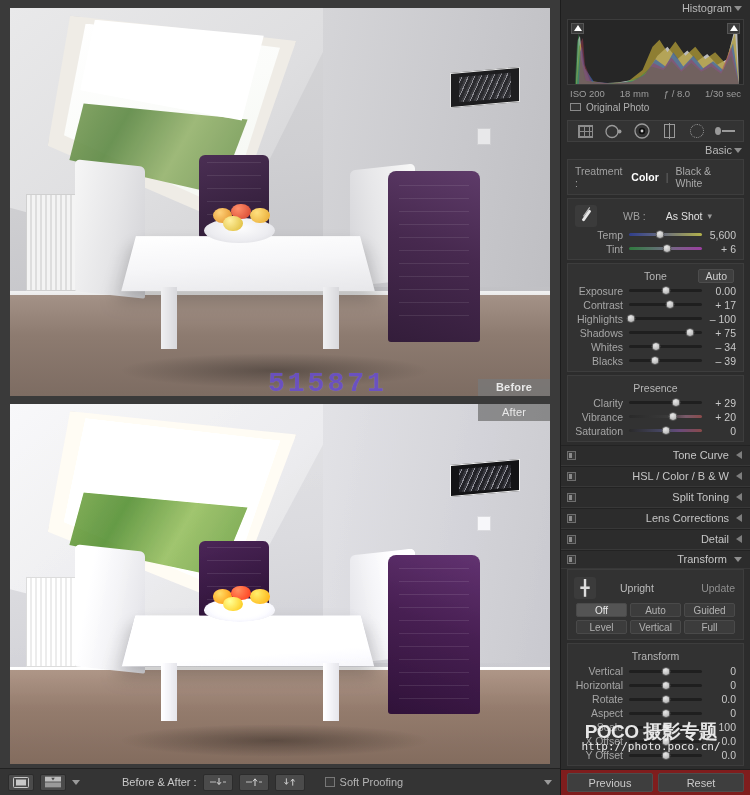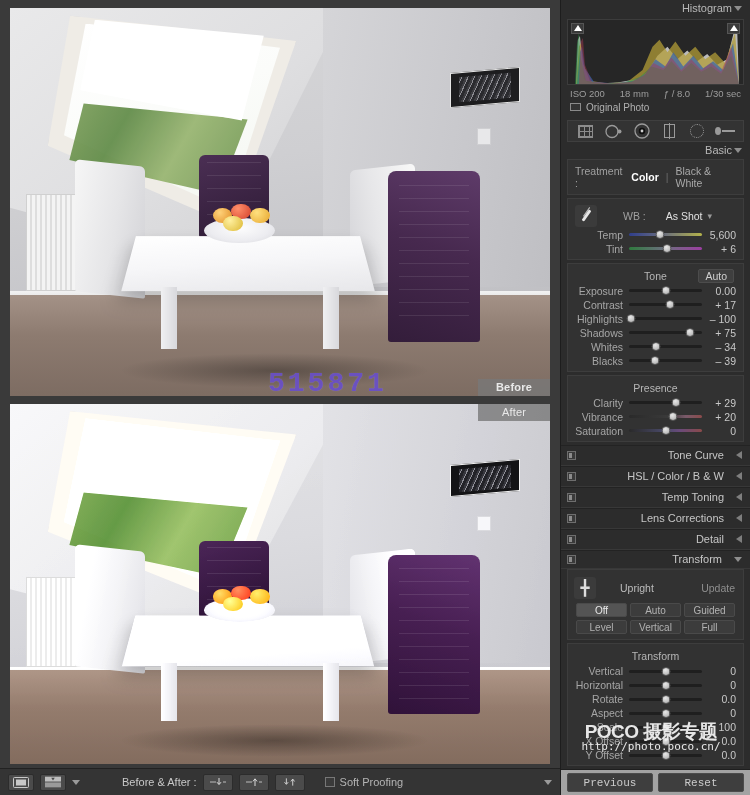--- a/index.html
+++ b/index.html
@@ -314,21 +314,21 @@
     position: absolute; right: 9px; color: #cfcfcf; font-size: 10.5px;
     background: #3f3f3f; border: 1px solid #4c4c4c; border-radius: 2px; padding: 0 6px;
   }
 
   
   .collapsed-panel {
     display: flex; align-items: center; justify-content: space-between;
     height: 21px; padding: 0 8px 0 6px; background: #2c2c2c;
     border-top: 1px solid #232323; border-bottom: 1px solid #383838;
   }
-  .collapsed-panel .cp-title { color: #c6c6c6; font-size: 11px; margin-left: auto; margin-right: 12px; }
+  .collapsed-panel .cp-title { color: #c6c6c6; font-size: 11px; margin-left: auto; margin-right: 7px; }
 
   
   #upright-row {
     display: flex; align-items: center; padding: 4px 8px 3px 6px; font-size: 10.5px; position: relative;
   }
   #upright-ico {
     width: 22px; height: 22px; background: #3b3b3b; border-radius: 3px;
     display: flex; align-items: center; justify-content: center; color: #ddd; font-size: 15px;
   }
   #upright-label { color: #bdbdbd; margin-left: 24px; }
@@ -344,21 +344,21 @@
   #poco-wm {
     position: absolute; right: 8px; bottom: 42px; width: 182px; text-align: center;
     pointer-events: none; line-height: 1.05;
   }
   #poco-main { color: #f0f0f0; font-size: 19px; font-weight: bold; letter-spacing: -.5px; opacity: .95; }
   #poco-url { color: #f2f2f2; font-size: 11px; font-family: "DejaVu Sans Mono", monospace; opacity: .95; }
 
   
   #right-bottom {
     margin-top: auto; height: 28px; display: flex; align-items: center;
-    gap: 5px; padding: 0 6px; background: #a3a3a3; border-top: 1px solid #1f1f1f; font-family: Liberation Mono, monospace;
+    gap: 5px; padding: 0 6px; background: #7f1d1d; border-top: 1px solid #1f1f1f;
   }
   .big-btn {
     flex: 1; height: 19px; background: #3e3e3e; border: 1px solid #4c4c4c;
     border-radius: 2px; color: #cacaca; font-size: 11px; text-align: center; line-height: 18px;
   }
 </style>
 </head>
 <body>
 
 <div id="app">
@@ -686,21 +686,21 @@
           <span class="cp-title">Tone Curve</span>
           <span class="caret-left"></span>
         </div>
         <div class="collapsed-panel">
           <span class="sw-box"></span>
           <span class="cp-title">HSL / Color / B &amp; W</span>
           <span class="caret-left"></span>
         </div>
         <div class="collapsed-panel">
           <span class="sw-box"></span>
-          <span class="cp-title">Temp Toning</span>
+          <span class="cp-title">Split Toning</span>
           <span class="caret-left"></span>
         </div>
         <div class="collapsed-panel">
           <span class="sw-box"></span>
           <span class="cp-title">Lens Corrections</span>
           <span class="caret-left"></span>
         </div>
         <div class="collapsed-panel">
           <span class="sw-box"></span>
           <span class="cp-title">Detail</span>

